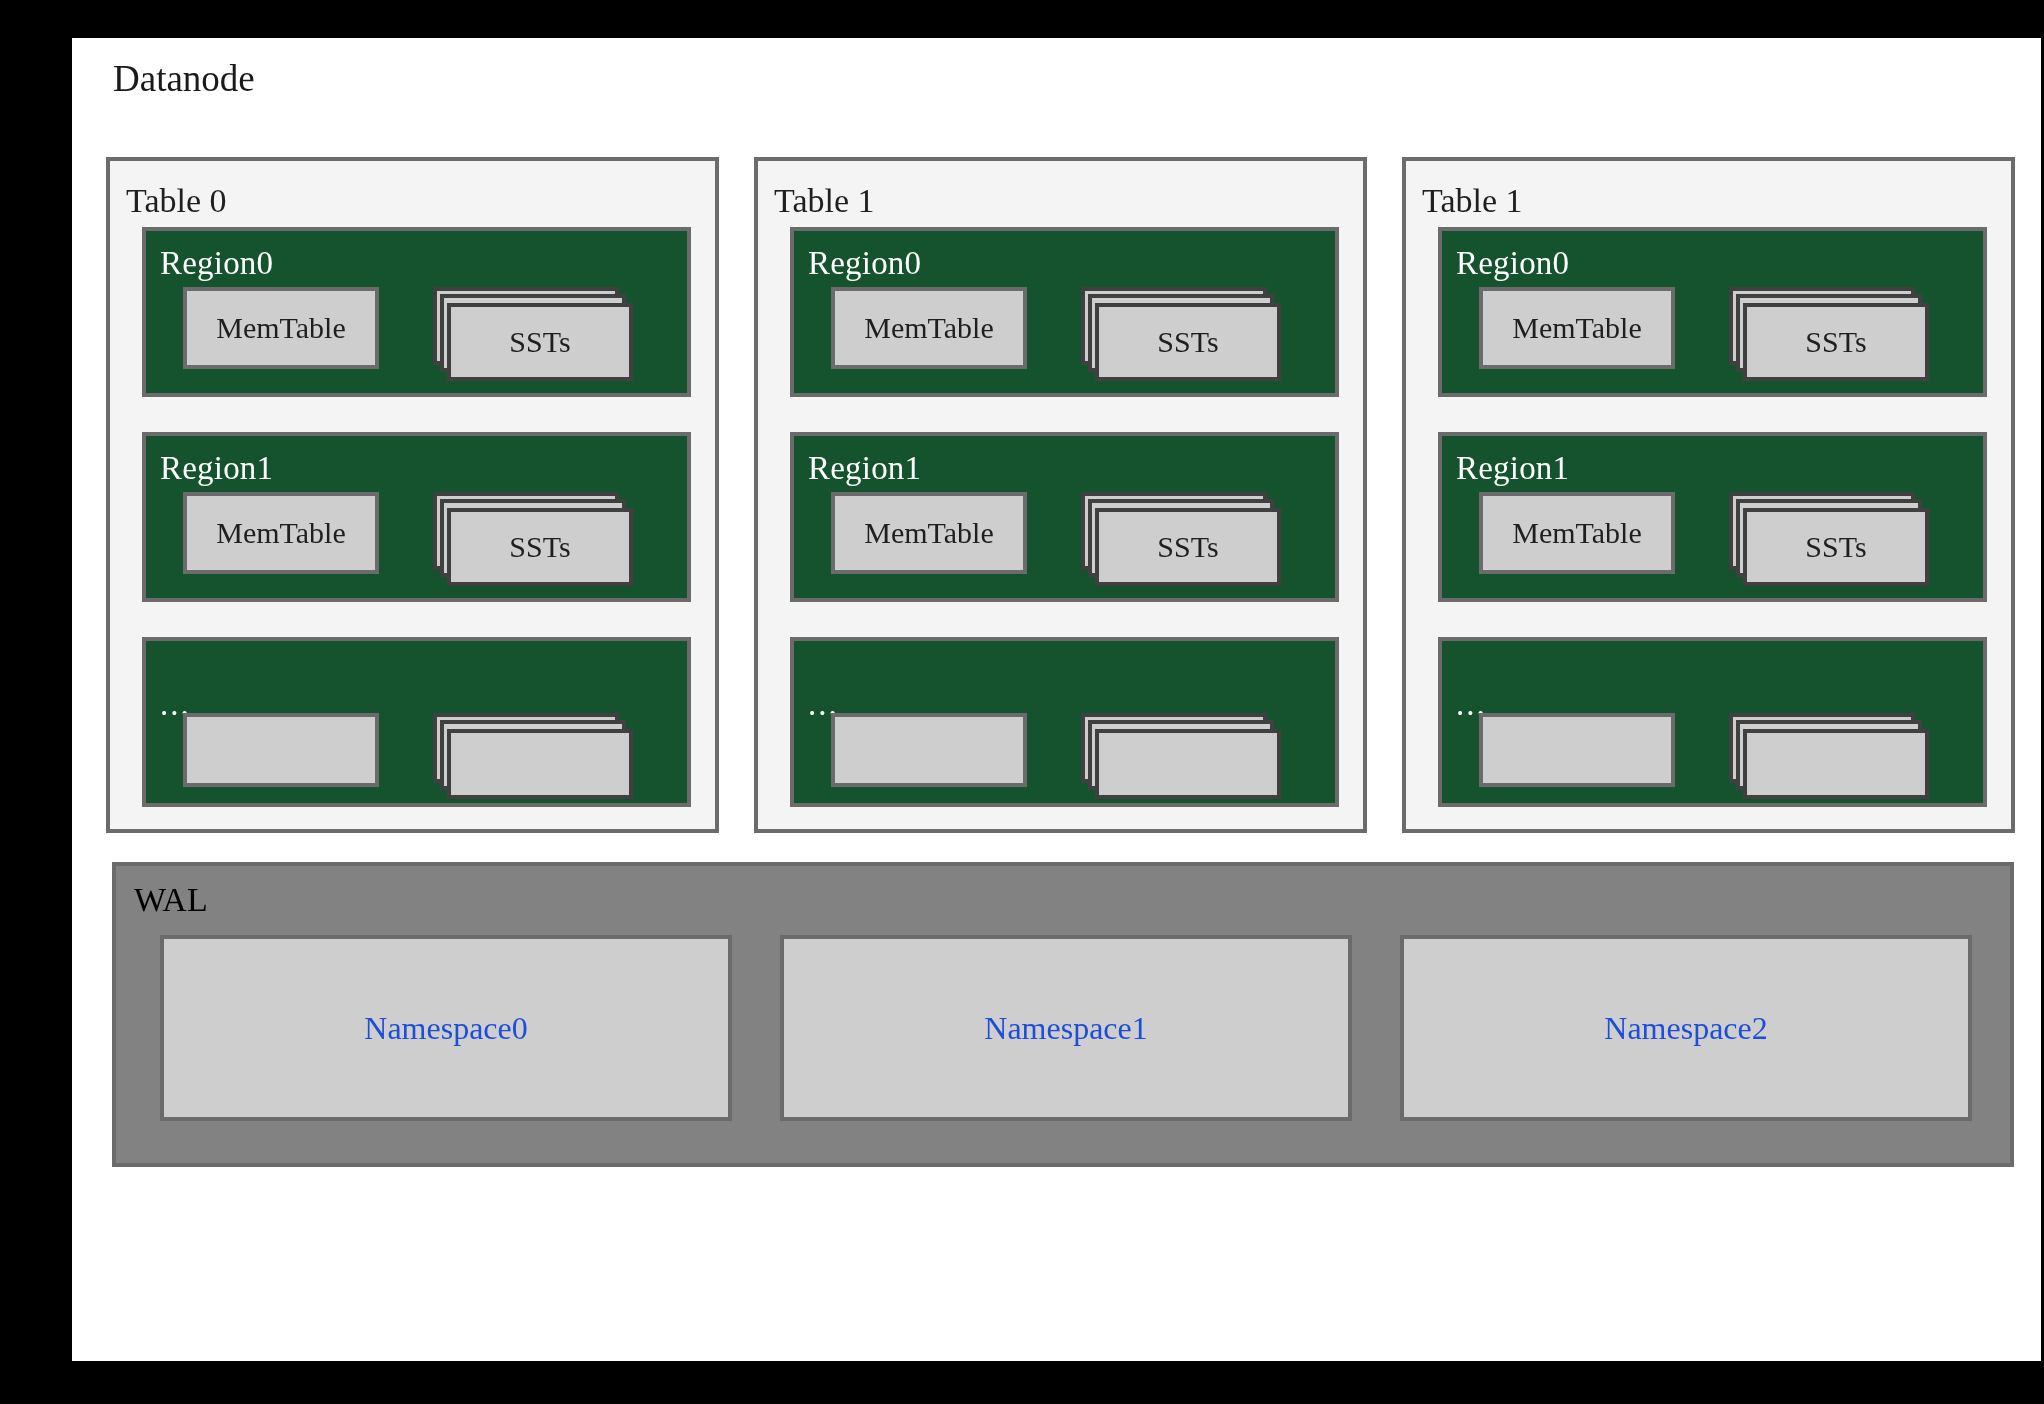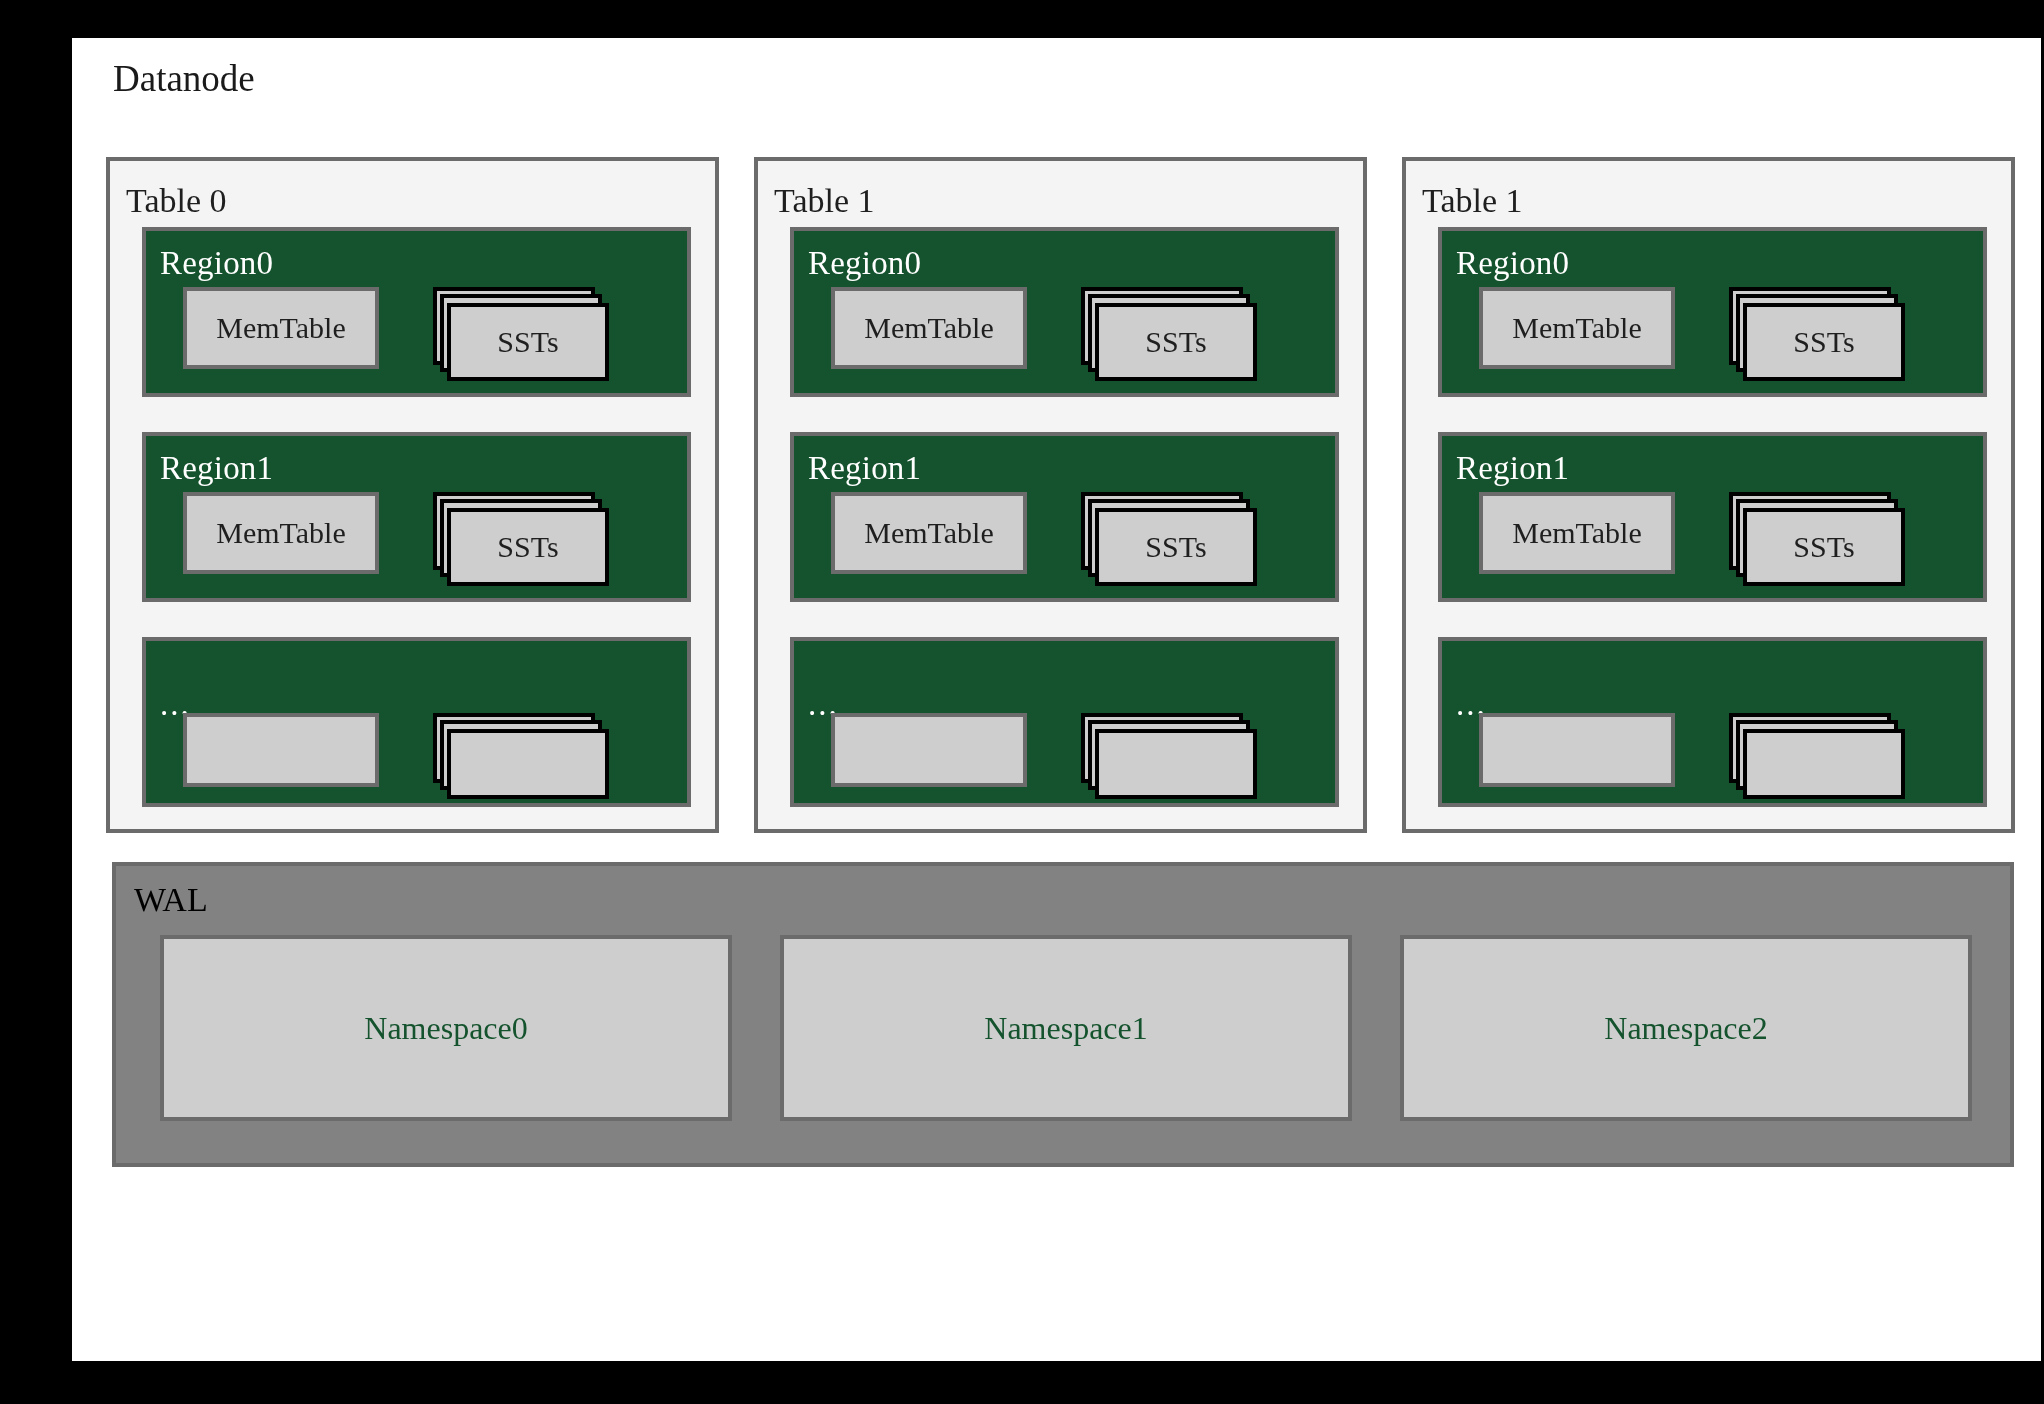--- a/index.html
+++ b/index.html
@@ -135,24 +135,24 @@
   
   .sst-stack {
     position: relative;
     width: 200px;
     height: 96px;
     margin-left: 54px;
     flex: 0 0 auto;
   }
   .sst-layer {
     position: absolute;
-    width: 162px;
+    width: 186px;
     height: 78px;
     background: #cecece;
-    border: 4px solid #000000;
+    border: 4px solid #404040;
     box-sizing: border-box;
   }
   .sst-layer.l1 { left: 0px;  top: 0px;  }
   .sst-layer.l2 { left: 7px;  top: 7px;  }
   .sst-layer.l3 {
     left: 14px; top: 16px;
     display: flex;
     align-items: center;
     justify-content: center;
     color: #1f1f1f;
@@ -196,21 +196,21 @@
     justify-content: space-between;
   }
   .namespace {
     width: 572px;
     background: #cecece;
     border: 4px solid #6b6b6b;
     box-sizing: border-box;
     display: flex;
     align-items: center;
     justify-content: center;
-    color: #14532d;
+    color: #1d4ed8;
     font-size: 32px;
     line-height: 36px;
   }
 </style>
 </head>
 <body>
 
 <div class="frame">
   <div class="canvas">
 

